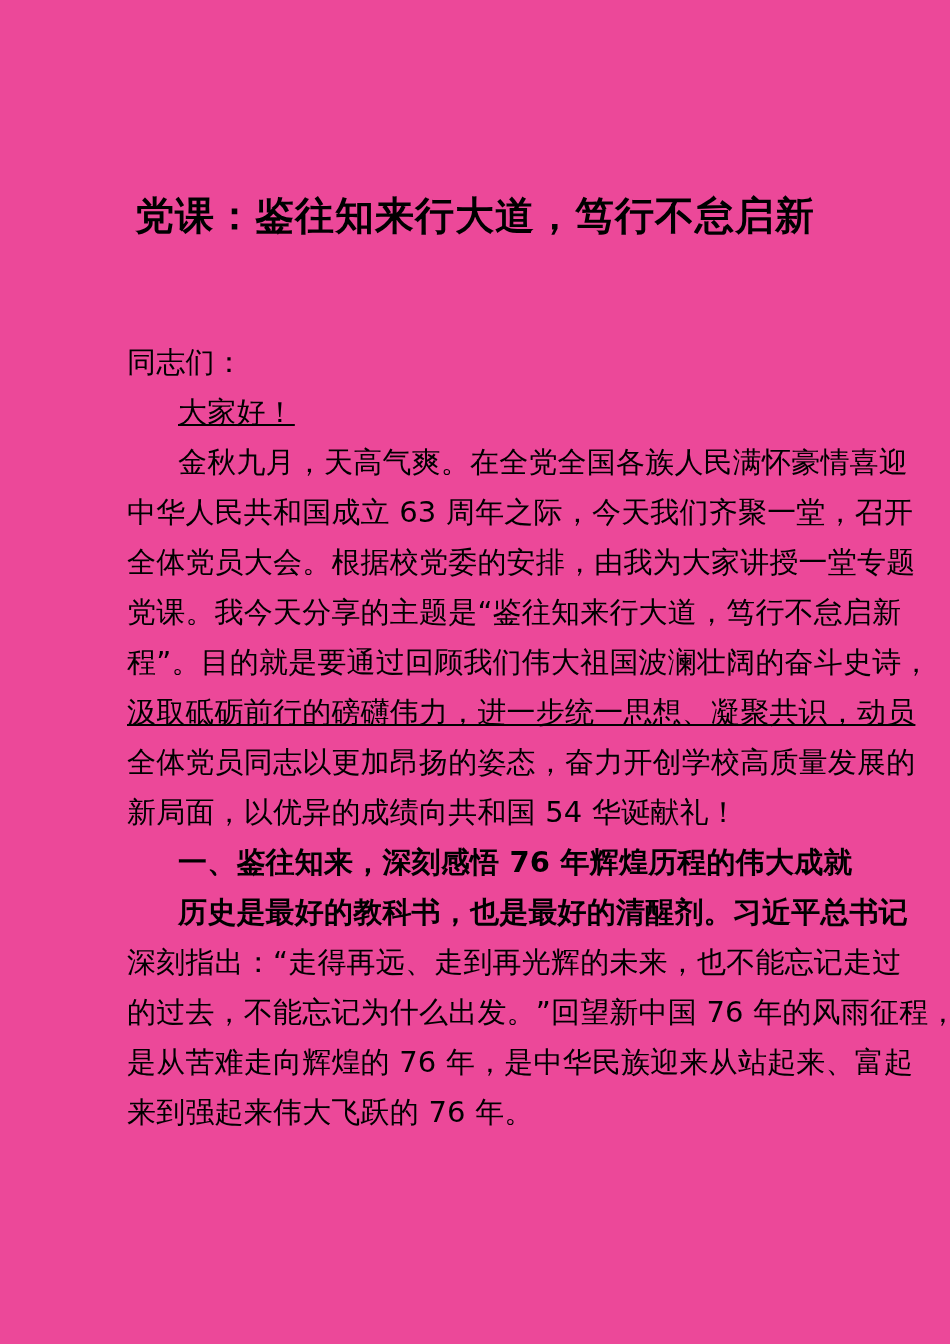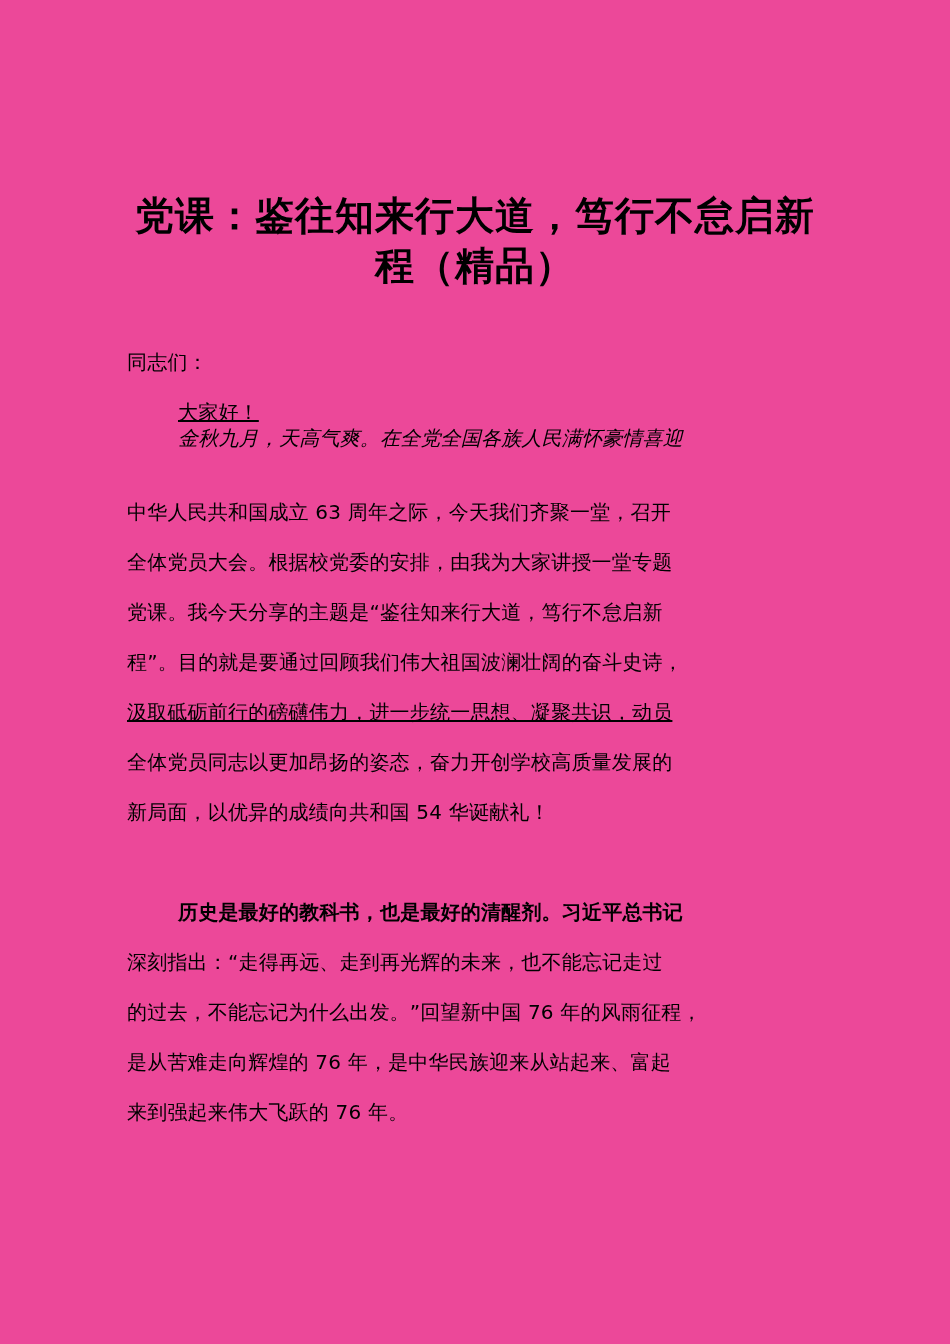--- a/index.html
+++ b/index.html
@@ -33,52 +33,52 @@
       font-size: 39px;
       line-height: 54px;
       letter-spacing: 1px;
       white-space: nowrap;
     }
     .title-line-1 { top: 188px; }
     .title-line-2 { top: 238px; }
     .line {
       position: absolute;
       left: 127px;
-      font-size: 20px;
+      font-size: 29px;
       line-height: 34px;
       white-space: nowrap;
       letter-spacing: 0.2px;
     }
     .indent { left: 178px; }
     .heading {
       font-weight: bold;
     }
   </style>
 </head>
 <body>
 
 <div class="page">
 
   <div class="title title-line-1">党课：鉴往知来行大道，笃行不怠启新</div>
-  <div class="title title-line-2">程（精品）</div>
 
   <div class="line" style="top:345px;">同志们：</div>
   <div class="line indent" style="top:395px;text-decoration:underline;">大家好！</div>
 
   <div>
-    <div class="line indent" style="top:421px;font-style:italic;">金秋九月，天高气爽。在全党全国各族人民满怀豪情喜迎</div>
+    <div class="line indent" style="top:445px;">金秋九月，天高气爽。在全党全国各族人民满怀豪情喜迎</div>
     <div class="line" style="top:495px;">中华人民共和国成立 63 周年之际，今天我们齐聚一堂，召开</div>
     <div class="line" style="top:545px;">全体党员大会。根据校党委的安排，由我为大家讲授一堂专题</div>
     <div class="line" style="top:595px;">党课。我今天分享的主题是“鉴往知来行大道，笃行不怠启新</div>
     <div class="line" style="top:645px;">程”。目的就是要通过回顾我们伟大祖国波澜壮阔的奋斗史诗，</div>
     <div class="line" style="top:695px;text-decoration:underline;">汲取砥砺前行的磅礴伟力，进一步统一思想、凝聚共识，动员</div>
     <div class="line" style="top:745px;">全体党员同志以更加昂扬的姿态，奋力开创学校高质量发展的</div>
     <div class="line" style="top:795px;">新局面，以优异的成绩向共和国 54 华诞献礼！</div>
   </div>
 
+  <div class="line indent heading" style="top:845px;">一、鉴往知来，深刻感悟 76 年辉煌历程的伟大成就</div>
 
   <div>
     <div class="line indent" style="top:895px;font-weight:bold;">历史是最好的教科书，也是最好的清醒剂。习近平总书记</div>
     <div class="line" style="top:945px;">深刻指出：“走得再远、走到再光辉的未来，也不能忘记走过</div>
     <div class="line" style="top:995px;">的过去，不能忘记为什么出发。”回望新中国 76 年的风雨征程，</div>
     <div class="line" style="top:1045px;">是从苦难走向辉煌的 76 年，是中华民族迎来从站起来、富起</div>
     <div class="line" style="top:1095px;">来到强起来伟大飞跃的 76 年。</div>
   </div>
 
 

